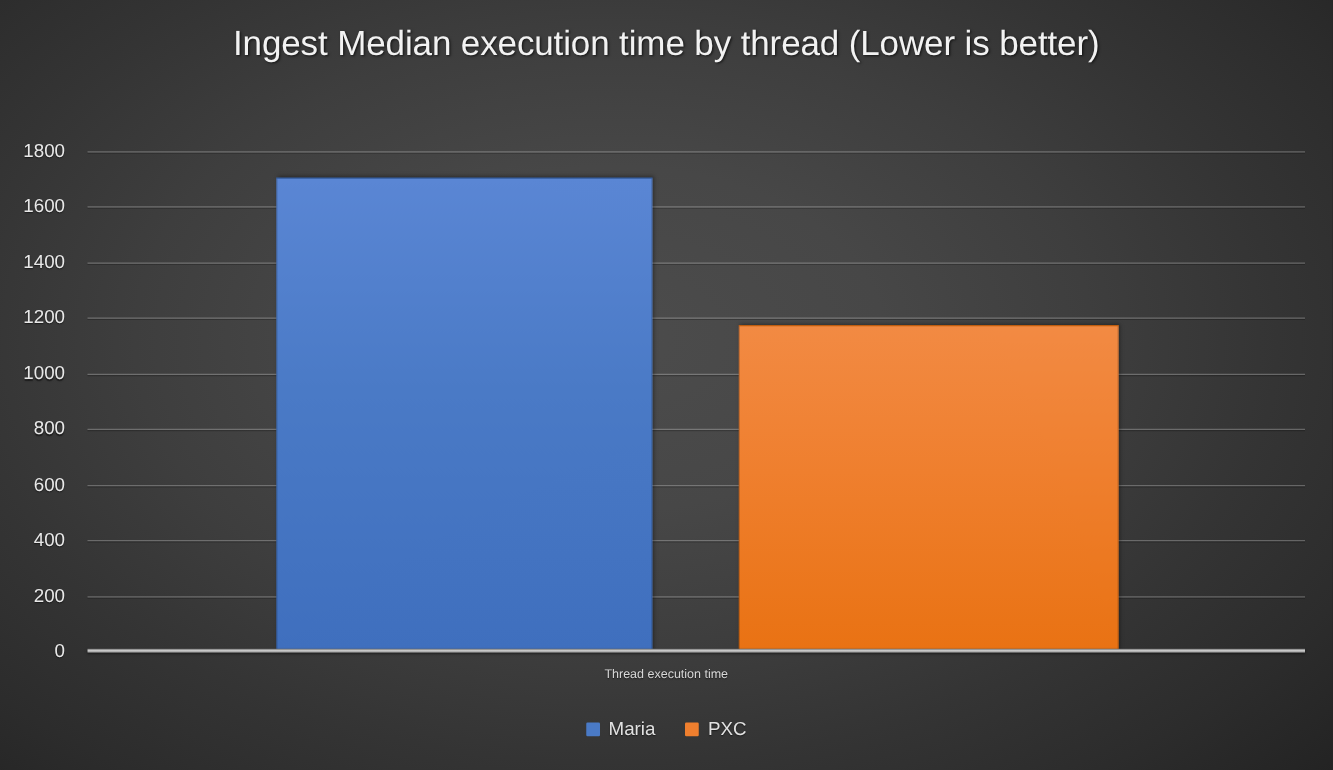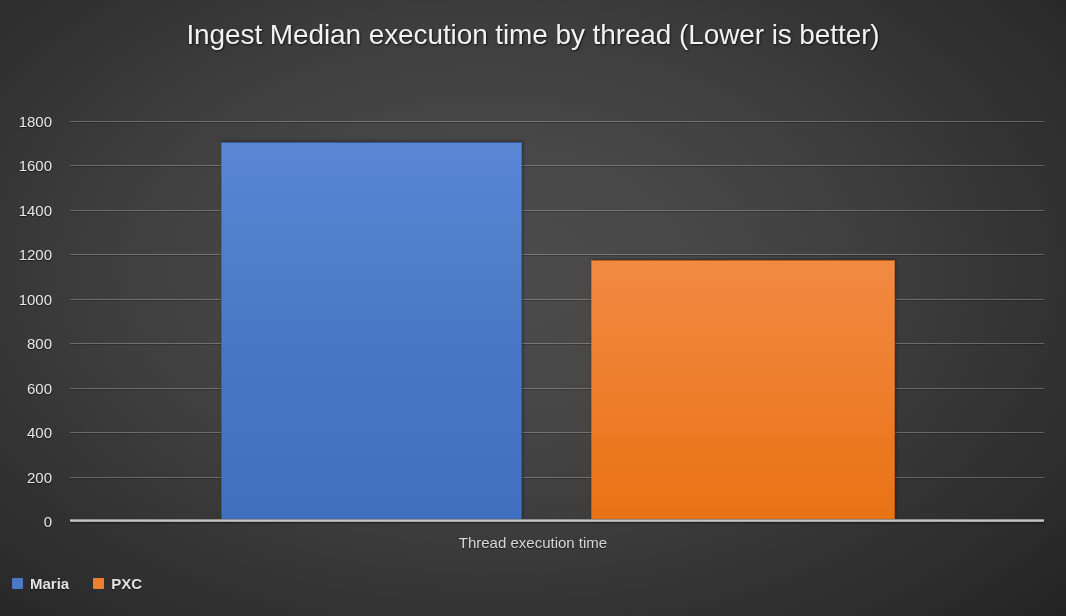--- a/index.html
+++ b/index.html
@@ -80,31 +80,31 @@
   #bar-pxc {
     left:521px; width:304px;
     background:linear-gradient(to bottom,#f28a43 0%,#ef7f2e 45%,#e97213 100%);
   }
   
   #x-axis-label {
     position:absolute;
     left:0; right:0; top:534px;
     text-align:center;
     color:#d8d8d8;
-    font-size:15px;
+    font-size:10px;
     text-shadow:0 1px 1px rgba(0,0,0,.55);
   }
   
   #legend {
     position:absolute;
-    left:12px; right:0; top:575px;
+    left:0; right:0; top:575px;
     display:flex;
+    justify-content:center;
     align-items:center;
     gap:24px;
-    font-weight:bold;
   }
   .legend-item { display:flex; align-items:center; gap:7px; }
   .legend-swatch {
     width:11px; height:11px;
     display:inline-block;
     border-radius:1px;
   }
   .legend-label {
     color:#e2e2e2;
     font-size:15px;

